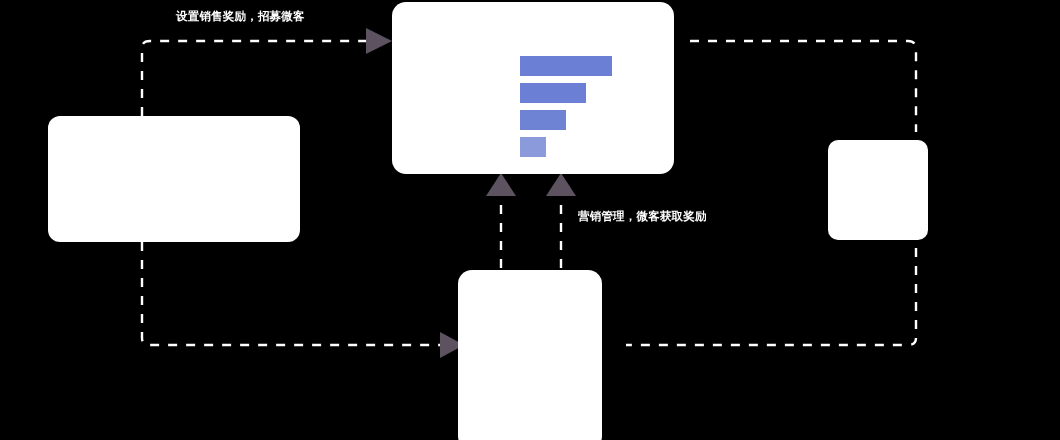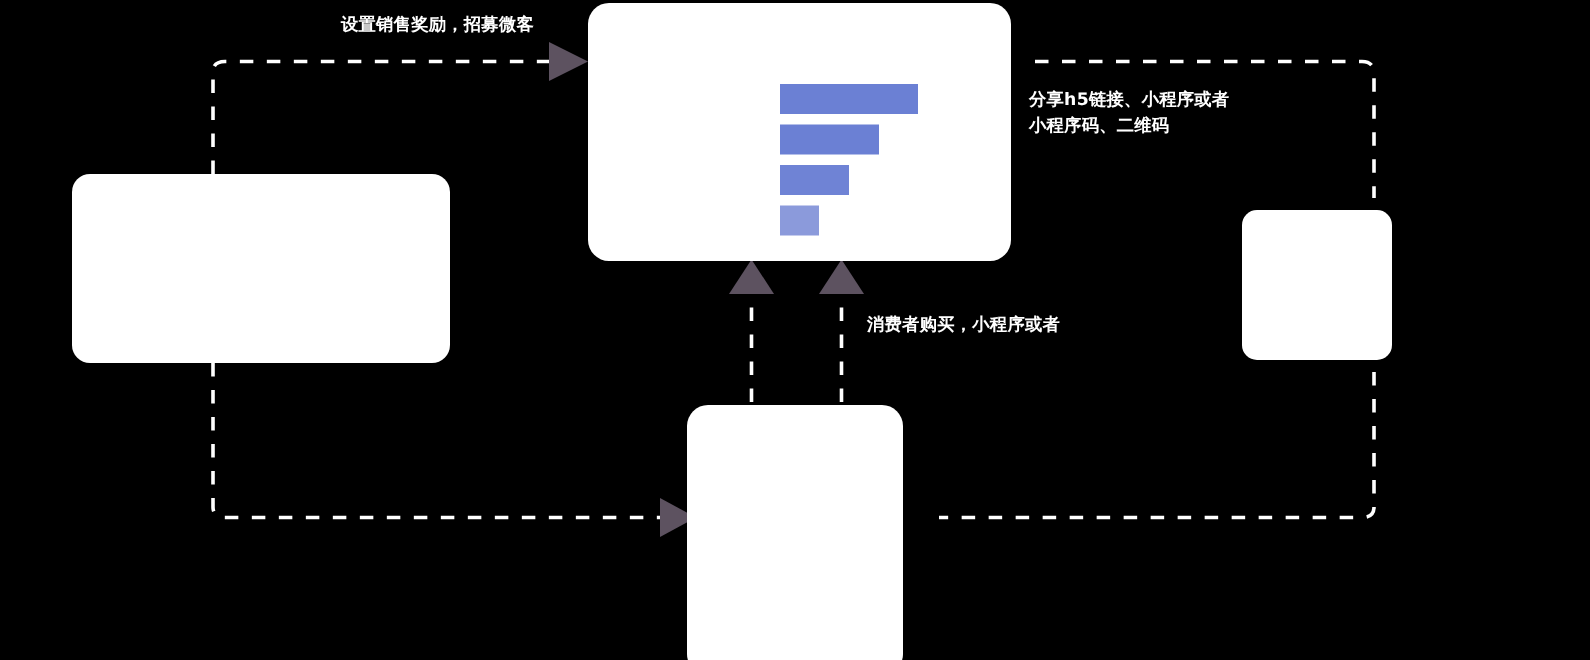--- a/index.html
+++ b/index.html
@@ -67,21 +67,21 @@
 
   
   .lbl {
     position: absolute;
     color: #ffffff;
     font-size: 11.5px;
     line-height: 17px;
     font-weight: 700;
     letter-spacing: 0.2px;
     white-space: pre-line;
-    text-align: right;
+    text-align: left;
   }
   #lbl-top-a    { left: 176px; top: 8px;   width: 180px; }
   #lbl-top-b    { left: 186px; top: 57px;  width: 160px; }
   #lbl-right-a  { left: 686px; top: 58px;  width: 230px; text-align: left; }
   #lbl-mid-left { left: 360px; top: 208px; width: 132px; }
   #lbl-mid-right{ left: 578px; top: 208px; width: 186px; text-align: left; }
   #lbl-bottom   { left: 182px; top: 318px; width: 156px; line-height: 20px;}
 </style>
 </head>
 <body>
@@ -128,20 +128,18 @@
     <span></span>
   </div>
 
   <div class="card" id="card-consumer" style="background: rgb(255, 255, 255);">
     <span></span>
   </div>
 
   <div class="lbl" id="lbl-top-a">设置销售奖励，招募微客</div>
 
 
-  <div class="lbl" id="lbl-right-a">分享h5链接、小程序或者
-小程序码、二维码</div>
 
 
-  <div class="lbl" id="lbl-mid-right">消费者购买，小程序或者</div>
+  <div class="lbl" id="lbl-mid-right">营销管理，微客获取奖励</div>
 
 
 </div>
 
 </body></html>

